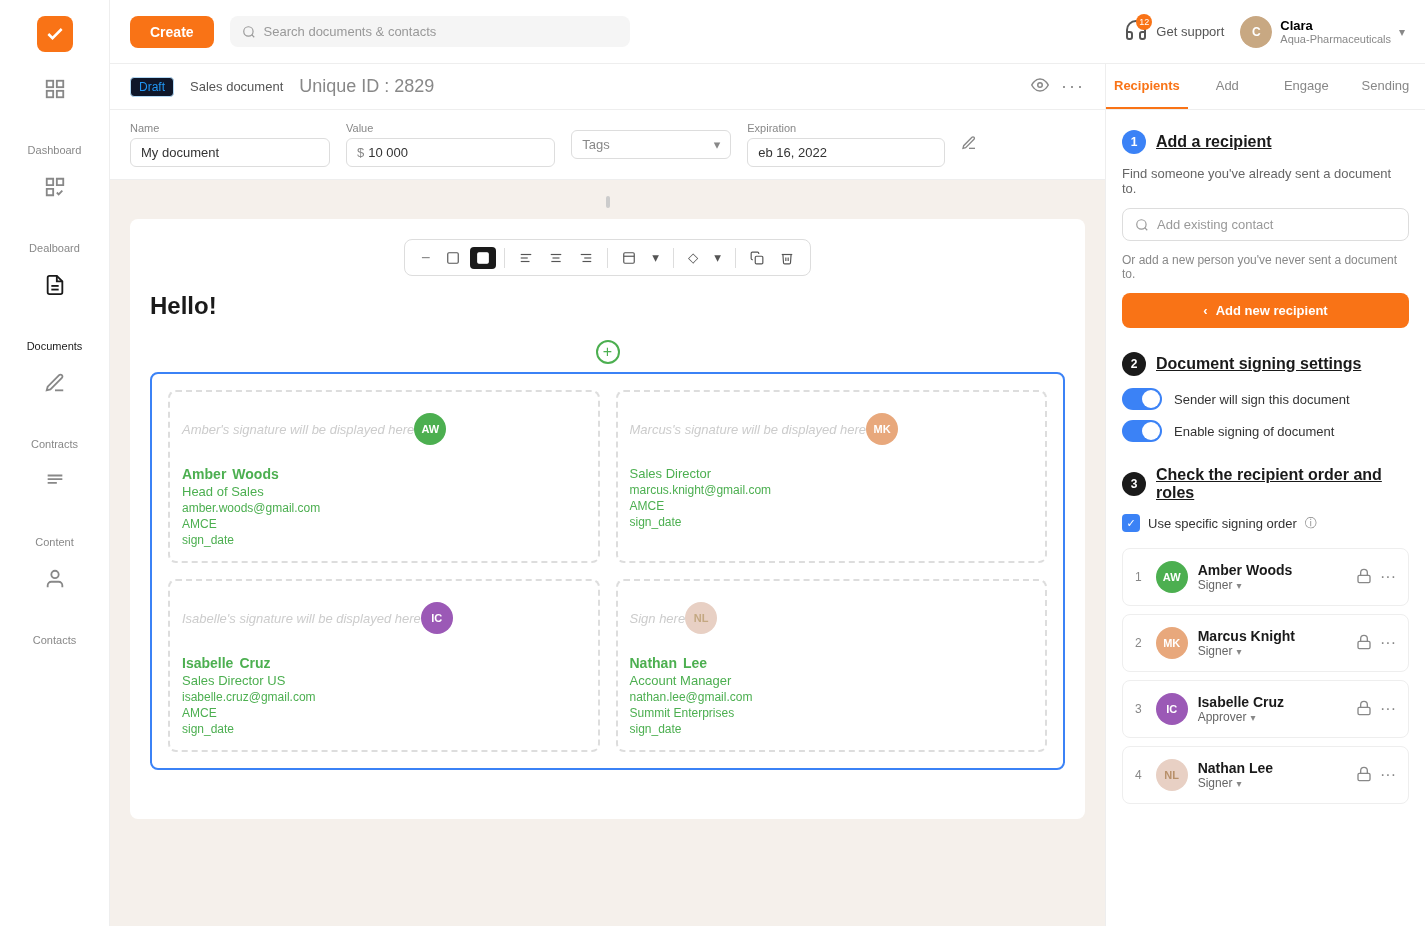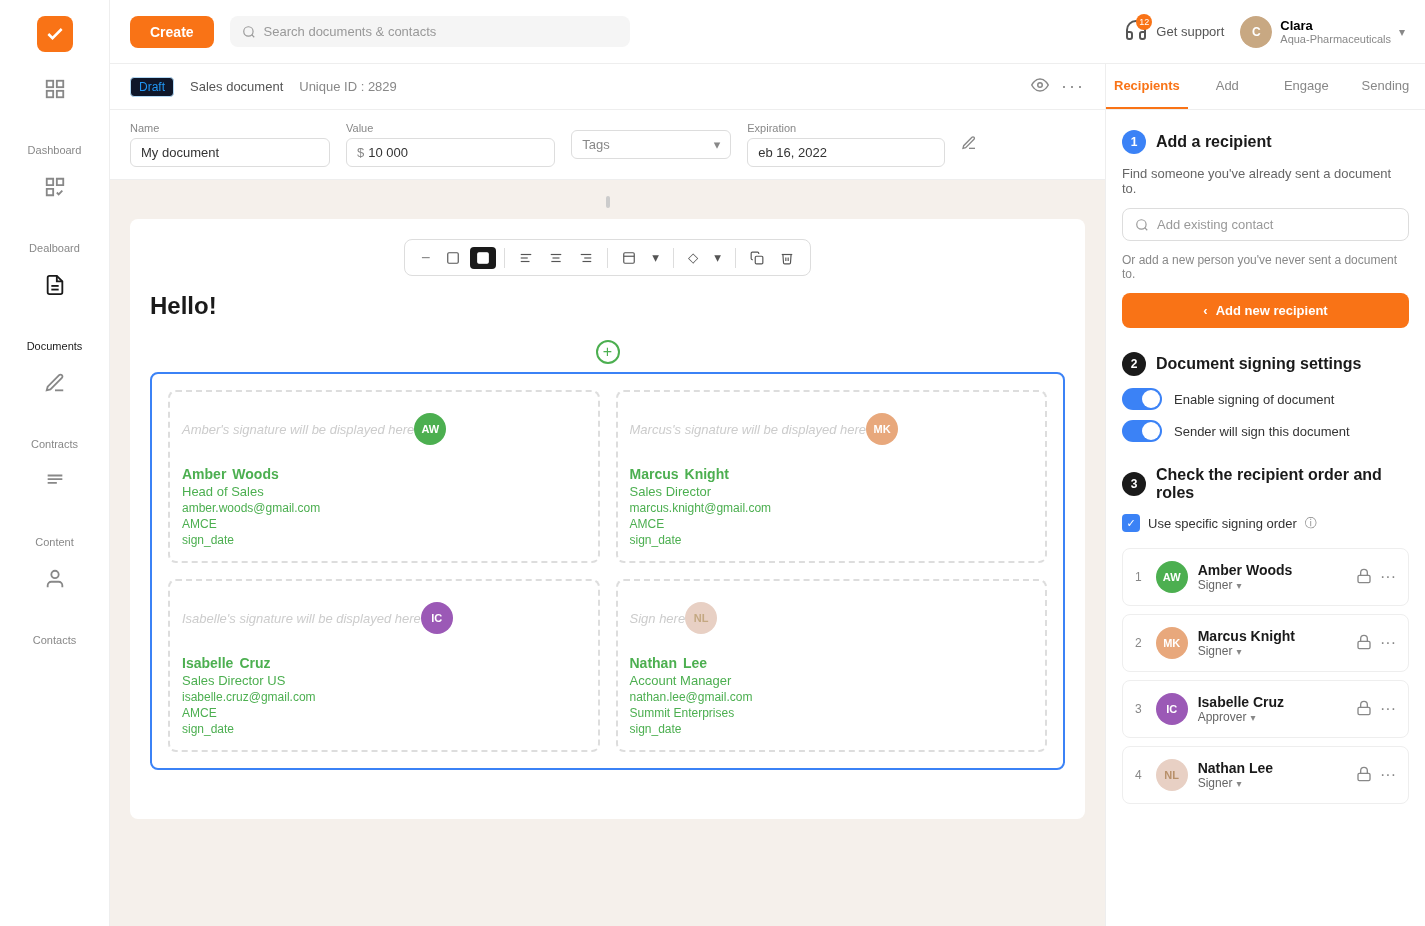--- a/index.html
+++ b/index.html
@@ -33,21 +33,21 @@
     
     .content-area { flex: 1; display: flex; overflow: hidden; }
 
     
     .doc-area { flex: 1; display: flex; flex-direction: column; overflow: hidden; background: #f5f0eb; }
 
     
     .doc-header { background: #fff; padding: 12px 20px; display: flex; align-items: center; gap: 16px; border-bottom: 1px solid #eee; flex-shrink: 0; }
     .doc-badge { background: #0f172a; color: #2196f3; border: 1px solid #b3d9f5; border-radius: 4px; padding: 2px 8px; font-size: 12px; }
     .doc-type { font-size: 13px; color: #555; }
-    .doc-id { font-size: 13px; color: #888; }
+    .doc-id { font-size: 18px; color: #888; }
     .doc-header-right { margin-left: auto; display: flex; align-items: center; gap: 12px; color: #888; }
 
     
     .doc-form { background: #fff; padding: 12px 20px; display: flex; align-items: center; gap: 16px; flex-shrink: 0; border-bottom: 1px solid #eee; }
     .form-field { display: flex; flex-direction: column; gap: 4px; }
     .form-label { font-size: 11px; color: #888; }
     .form-input { border: 1px solid #ddd; border-radius: 6px; padding: 6px 10px; font-size: 13px; color: #333; min-width: 200px; }
     .form-input-value { border: 1px solid #ddd; border-radius: 6px; padding: 6px 10px; font-size: 13px; color: #333; min-width: 140px; }
     .tags-field { border: 1px solid #ddd; border-radius: 6px; padding: 6px 10px; font-size: 13px; color: #888; min-width: 160px; display: flex; align-items: center; justify-content: space-between; }
     .expiry-field { border: 1px solid #ddd; border-radius: 6px; padding: 6px 10px; font-size: 13px; color: #333; min-width: 120px; }
@@ -82,21 +82,21 @@
     .panel-tabs { display: flex; border-bottom: 1px solid #eee; }
     .panel-tab { flex: 1; padding: 14px 8px; text-align: center; font-size: 13px; color: #888; cursor: pointer; border-bottom: 2px solid transparent; }
     .panel-tab.active { color: #f97316; border-bottom: 2px solid #f97316; font-weight: 600; }
     .panel-content { flex: 1; overflow-y: auto; padding: 20px 16px; }
 
     
     .panel-section { margin-bottom: 24px; }
     .section-header { display: flex; align-items: center; gap: 10px; margin-bottom: 12px; }
     .section-number { width: 24px; height: 24px; border-radius: 50%; background: #1a1a1a; color: white; display: flex; align-items: center; justify-content: center; font-size: 12px; font-weight: 600; flex-shrink: 0; }
     .section-number.blue { background: #3b82f6; }
-    .section-title { font-size: 16px; font-weight: 600; color: #1a1a1a; }
+    .section-title { font-size: 16px; font-weight: 600; color: #1a1a1a; text-decoration: underline; }
     .section-desc { font-size: 13px; color: #666; margin-bottom: 12px; }
 
     
     .add-contact-input { display: flex; align-items: center; border: 1px solid #ddd; border-radius: 8px; padding: 8px 12px; gap: 8px; color: #999; font-size: 13px; cursor: pointer; }
     .or-text { font-size: 12px; color: #888; margin: 12px 0; }
     .add-new-btn { background: #f97316; color: white; border: none; border-radius: 8px; padding: 10px 16px; font-size: 13px; font-weight: 600; cursor: pointer; width: 100%; display: flex; align-items: center; justify-content: center; gap: 8px; }
 
     
     .toggle-row { display: flex; align-items: center; gap: 12px; margin-bottom: 10px; }
     .toggle { width: 40px; height: 22px; background: #3b82f6; border-radius: 11px; position: relative; cursor: pointer; flex-shrink: 0; }
@@ -356,24 +356,20 @@
               <div class="sig-email">amber.woods@gmail.com</div>
               <div class="sig-company">AMCE</div>
               <div class="sig-date">sign_date</div>
             </div>
 
             <div class="sig-card">
               <div class="sig-placeholder">
                 <span class="sig-placeholder-text">Marcus's signature will be displayed here</span>
                 <div class="sig-avatar" style="background:#e8a87c;">MK</div>
               </div>
-              <div class="sig-name-row">
-                <span class="sig-first">Marcus</span>
-                <span class="sig-last">Knight</span>
-              </div>
               <div class="sig-role">Sales Director</div>
               <div class="sig-email">marcus.knight@gmail.com</div>
               <div class="sig-company">AMCE</div>
               <div class="sig-date">sign_date</div>
             </div>
 
             <div class="sig-card">
               <div class="sig-placeholder">
                 <span class="sig-placeholder-text">Isabelle's signature will be displayed here</span>
                 <div class="sig-avatar" style="background:#9b59b6;">IC</div>
@@ -437,25 +433,25 @@
           </button>
         </div>
 
         <div class="panel-section">
           <div class="section-header">
             <div class="section-number">2</div>
             <span class="section-title">Document signing settings</span>
           </div>
           <div class="toggle-row">
             <div class="toggle"></div>
-            <span class="toggle-label">Enable signing of document</span>
+            <span class="toggle-label">Sender will sign this document</span>
           </div>
           <div class="toggle-row">
             <div class="toggle"></div>
-            <span class="toggle-label">Sender will sign this document</span>
+            <span class="toggle-label">Enable signing of document</span>
           </div>
         </div>
 
         <div class="panel-section">
           <div class="section-header">
             <div class="section-number">3</div>
             <span class="section-title">Check the recipient order and roles</span>
           </div>
           <div class="order-check-row">
             <div class="checkbox-blue">✓</div>

